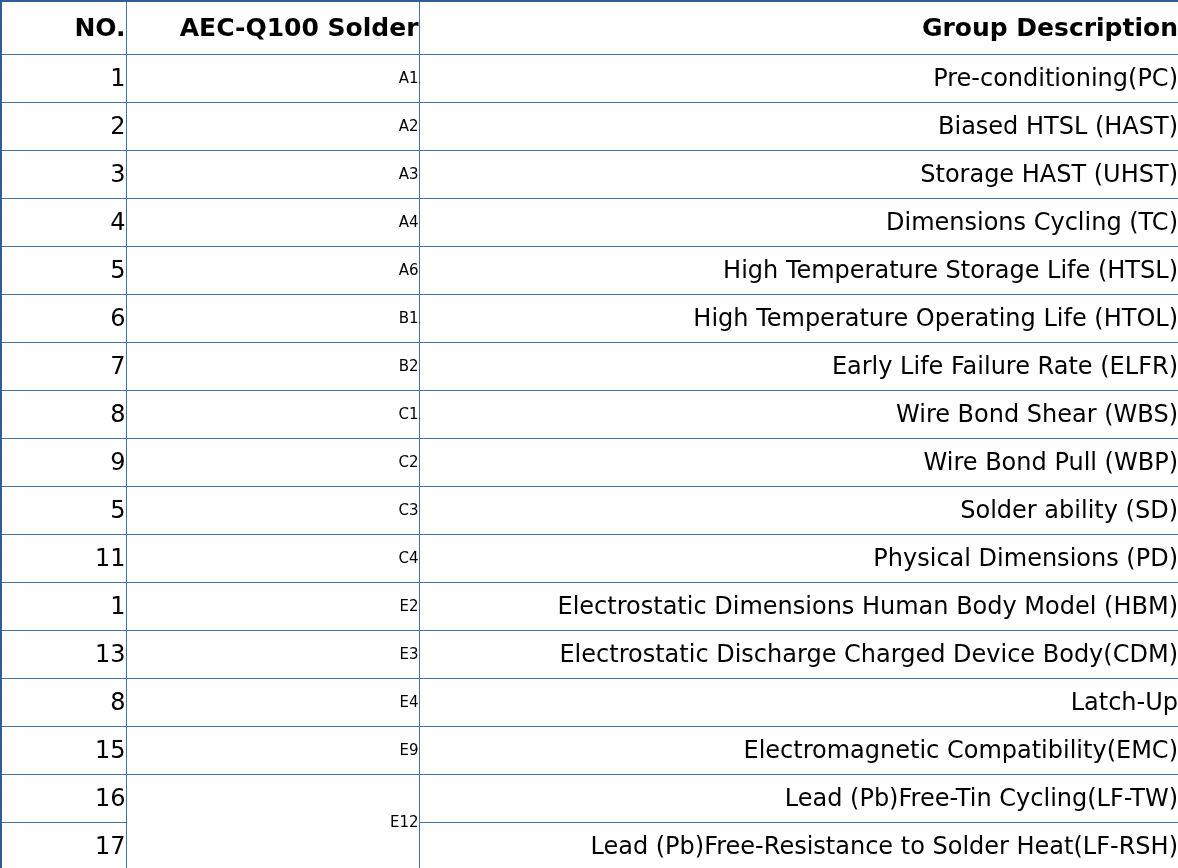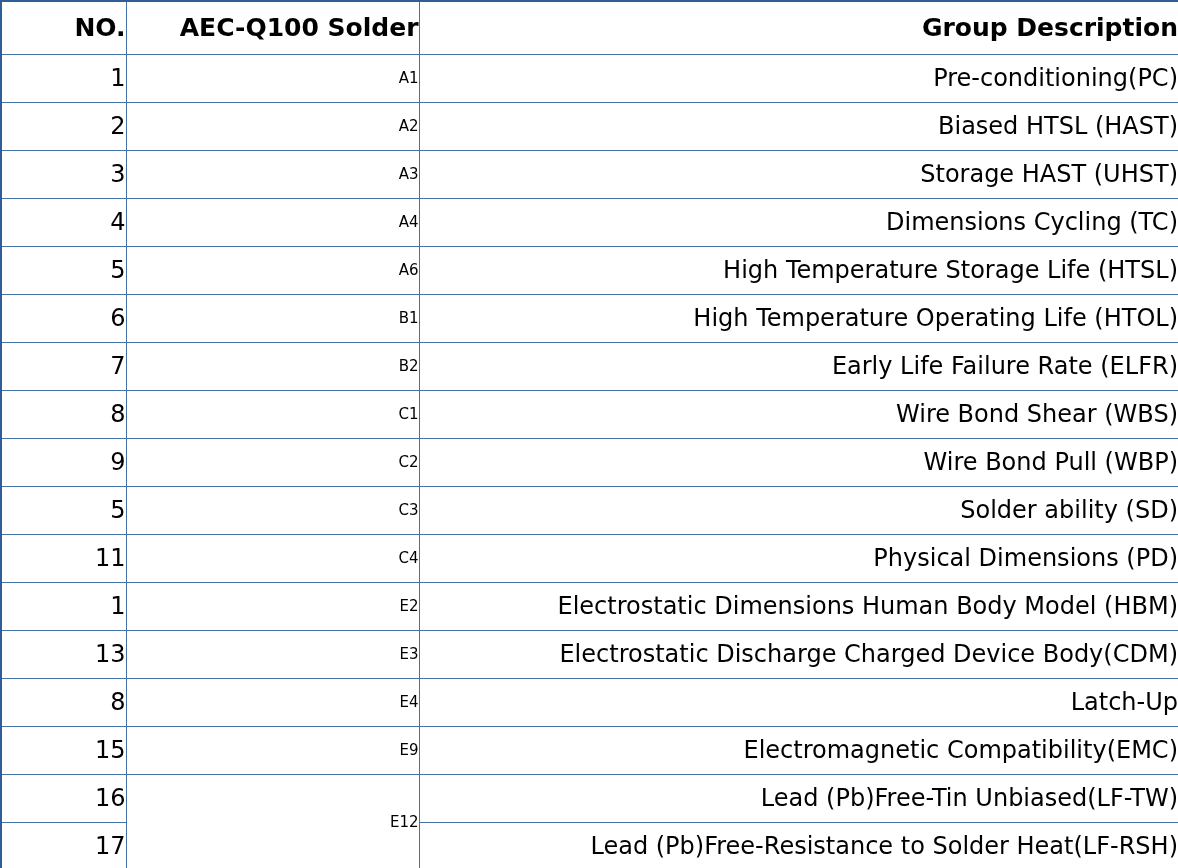--- a/index.html
+++ b/index.html
@@ -150,21 +150,21 @@
         <td class="desc-cell">Latch-Up</td>
       </tr>
       <tr>
         <td>15</td>
         <td class="group-span">E9</td>
         <td class="desc-cell">Electromagnetic Compatibility(EMC)</td>
       </tr>
       <tr>
         <td>16</td>
         <td class="group-span" rowspan="2">E12</td>
-        <td class="desc-cell">Lead (Pb)Free-Tin Unbiased(LF-TW)</td>
+        <td class="desc-cell">Lead (Pb)Free-Tin Cycling(LF-TW)</td>
       </tr>
       <tr>
         <td>17</td>
         <td class="desc-cell">Lead (Pb)Free-Resistance to Solder Heat(LF-RSH)</td>
       </tr>
     </tbody>
   </table>
 </div>
 
 </body></html>

